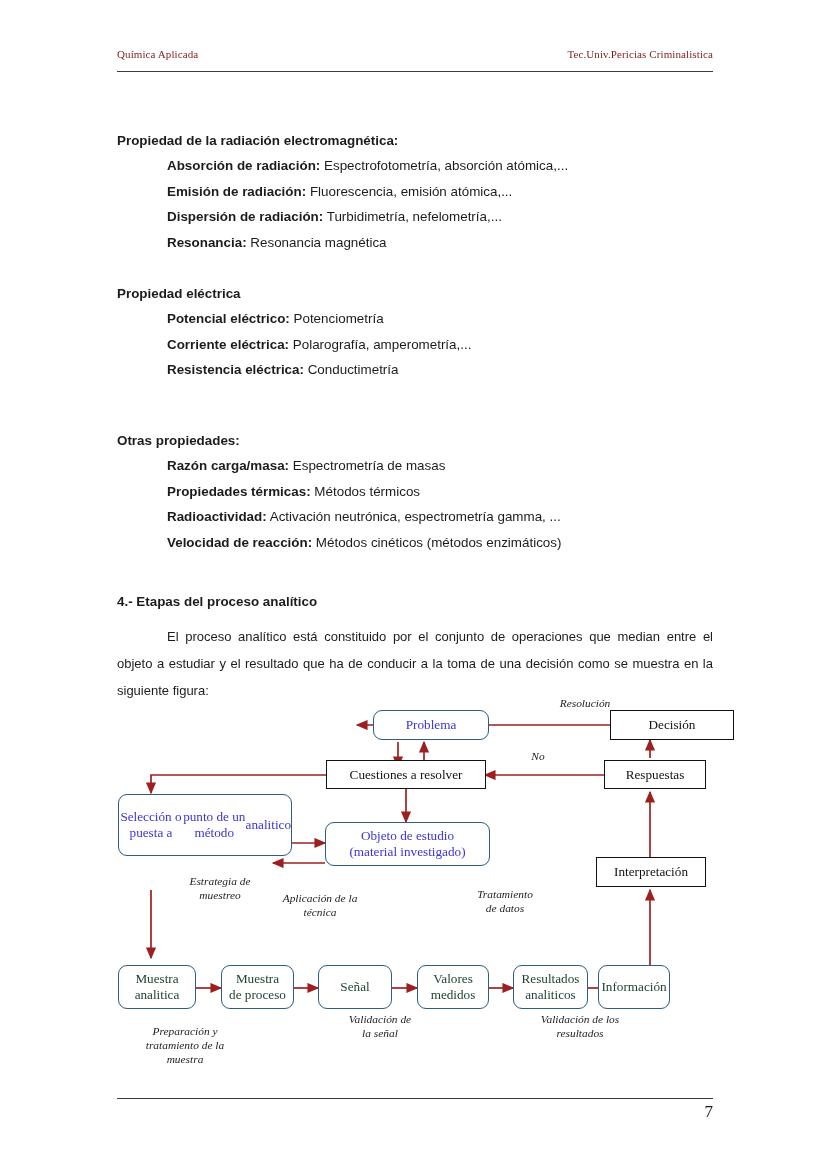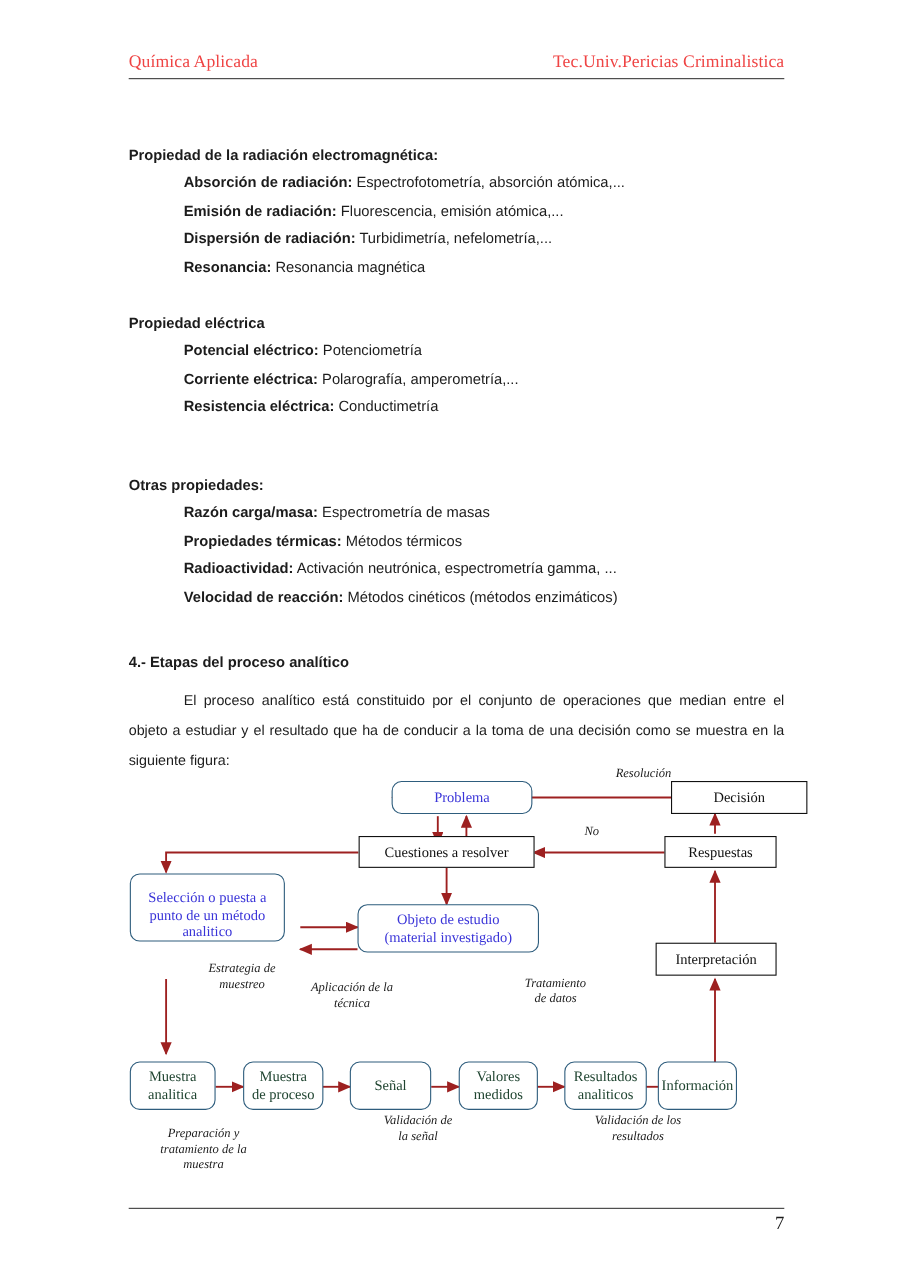--- a/index.html
+++ b/index.html
@@ -22,22 +22,22 @@
   
   .hdr {
     position: absolute;
     top: 48px;
     left: 117px;
     width: 596px;
     display: flex;
     justify-content: space-between;
     align-items: baseline;
     font-family: "Liberation Serif", serif;
-    font-size: 16px;
-    color: #ef4444;
+    font-size: 11px;
+    color: #7f1d1d;
     letter-spacing: 0.1px;
   }
   .hdr-rule {
     position: absolute;
     top: 71px;
     left: 117px;
     width: 596px;
     height: 1px;
     background: #3c3c3c;
   }
@@ -217,41 +217,41 @@
         <path d="M477,288 L502,288"></path>
 
         <path d="M540,268 L540,190"></path>
 
         <path d="M540,158 L540,92"></path>
 
         <path d="M540,58 L540,40"></path>
       </g>
     </svg>
 
-    <div class="nodebox nb-round tx-blue" style="left:246px; top:10px; width:128px; height:30px;">
+    <div class="nodebox nb-round tx-blue" style="left:263px; top:10px; width:116px; height:30px;">
       <span>Problema</span>
     </div>
 
     <div class="nodebox nb-sharp" style="left:500px; top:10px; width:124px; height:30px;">
       <span>Decisión</span>
     </div>
 
     <div class="anno" style="left:410px; top:-3px; width:130px;">Resolución</div>
 
     <div class="nodebox nb-sharp" style="left:216px; top:60px; width:160px; height:29px;">
       <span>Cuestiones a resolver</span>
     </div>
 
     <div class="nodebox nb-sharp" style="left:494px; top:60px; width:102px; height:29px;">
       <span>Respuestas</span>
     </div>
 
     <div class="anno" style="left:398px; top:50px; width:60px;">No</div>
 
-    <div class="nodebox nb-round tx-blue" style="left:8px; top:94px; width:141px; height:62px; flex-direction:column;justify-content:flex-end;">
+    <div class="nodebox nb-round tx-blue" style="left:8px; top:94px; width:174px; height:62px; flex-direction:row;">
       <span>Selección o puesta a</span>
       <span>punto de un método</span>
       <span>analitico</span>
     </div>
 
     <div class="nodebox nb-round tx-blue" style="left:215px; top:122px; width:165px; height:44px; flex-direction:column;">
       <span>Objeto de estudio</span>
       <span>(material investigado)</span>
     </div>
 

